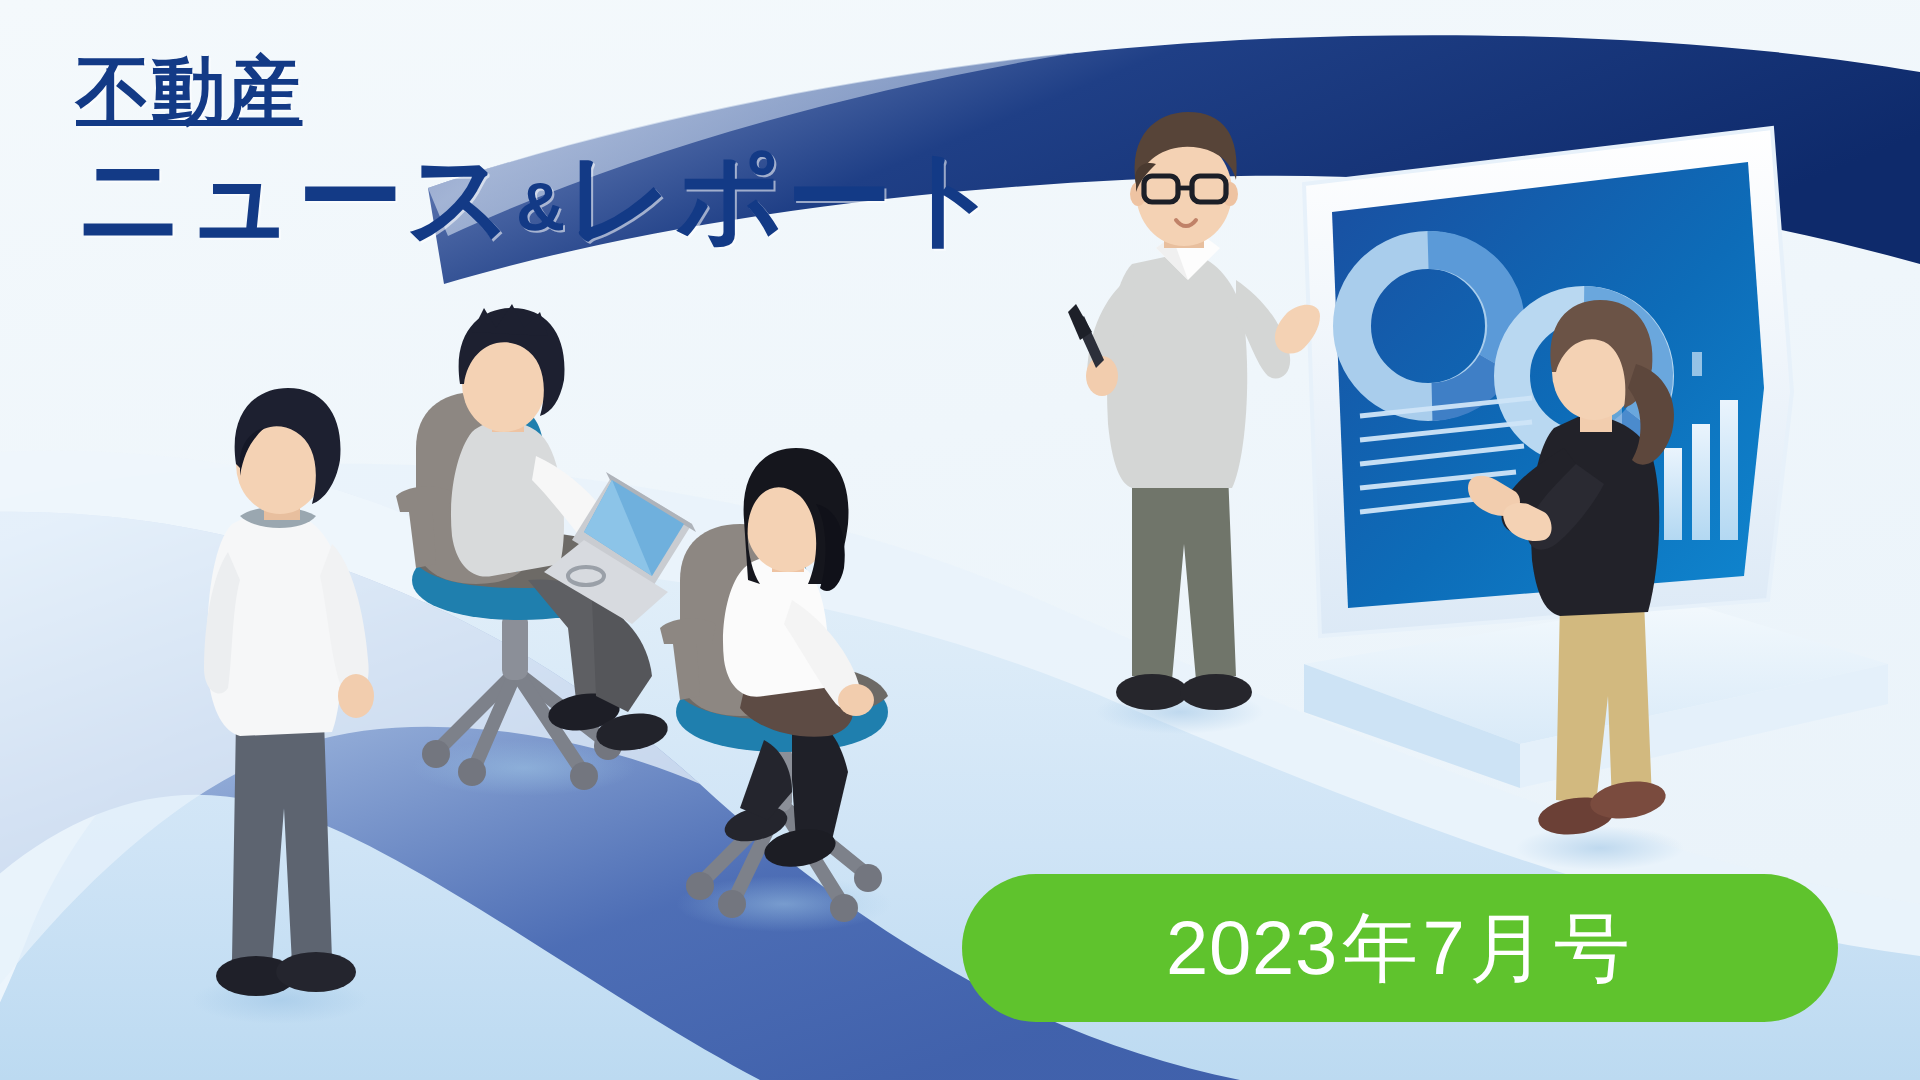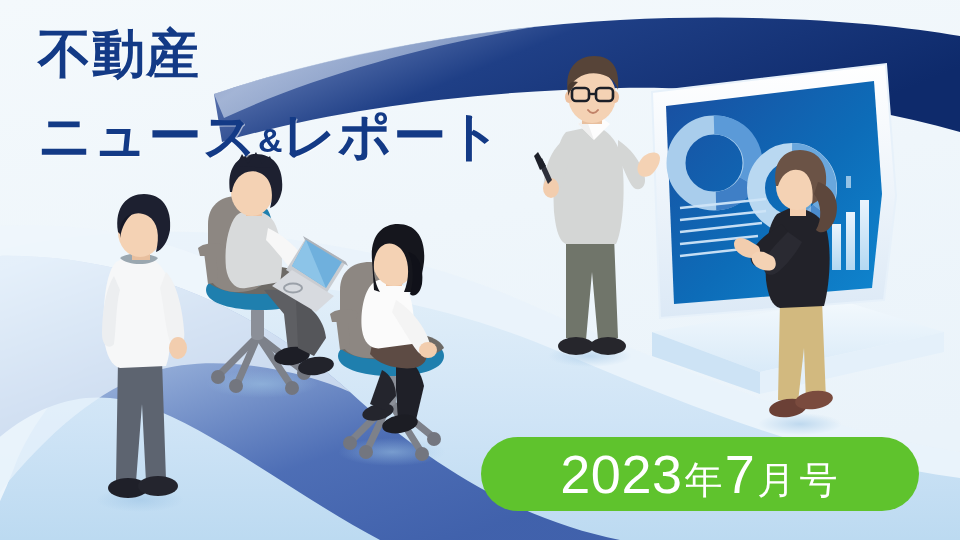--- a/index.html
+++ b/index.html
@@ -26,22 +26,22 @@
     z-index: 40;
     line-height: 1.06;
     white-space: nowrap;
   }
   #title-line-1, #title-line-2 {
     color: #133a86;
     font-weight: 700;
     letter-spacing: 0.02em;
     text-shadow: 1px 1px 0 rgba(255,255,255,0.55);
   }
-  #title-line-1 { font-size: 53px; }
-  #title-line-2 { font-size: 53px; margin-top: 26px; }
+  #title-line-1 { font-size: 37px; text-decoration: underline; }
+  #title-line-2 { font-size: 53px; margin-top: 7px; }
   #title-line-2 .amp {
     font-size: 34px;
     vertical-align: 2px;
     letter-spacing: 0;
   }
 
   
   #issue-badge {
     position: absolute;
     left: 481px;
@@ -57,21 +57,21 @@
     box-sizing: border-box;
   }
   #issue-badge .badge-text {
     color: #ffffff;
     font-weight: 400;
     white-space: nowrap;
     display: flex;
     align-items: baseline;
     letter-spacing: 0.01em;
   }
-  #issue-badge .num { font-size: 54px; letter-spacing: 0.01em; }
+  #issue-badge .num { font-size: 38px; letter-spacing: 0.01em; }
   #issue-badge .kanji { font-size: 38px; padding: 0 2px; }
 </style>
 </head>
 <body>
 
 <div id="stage">
 
   <svg class="layer" viewBox="0 0 960 540" xmlns="http://www.w3.org/2000/svg">
     <defs>
       <linearGradient id="gBg" x1="0" y1="0" x2="0.3" y2="1">

